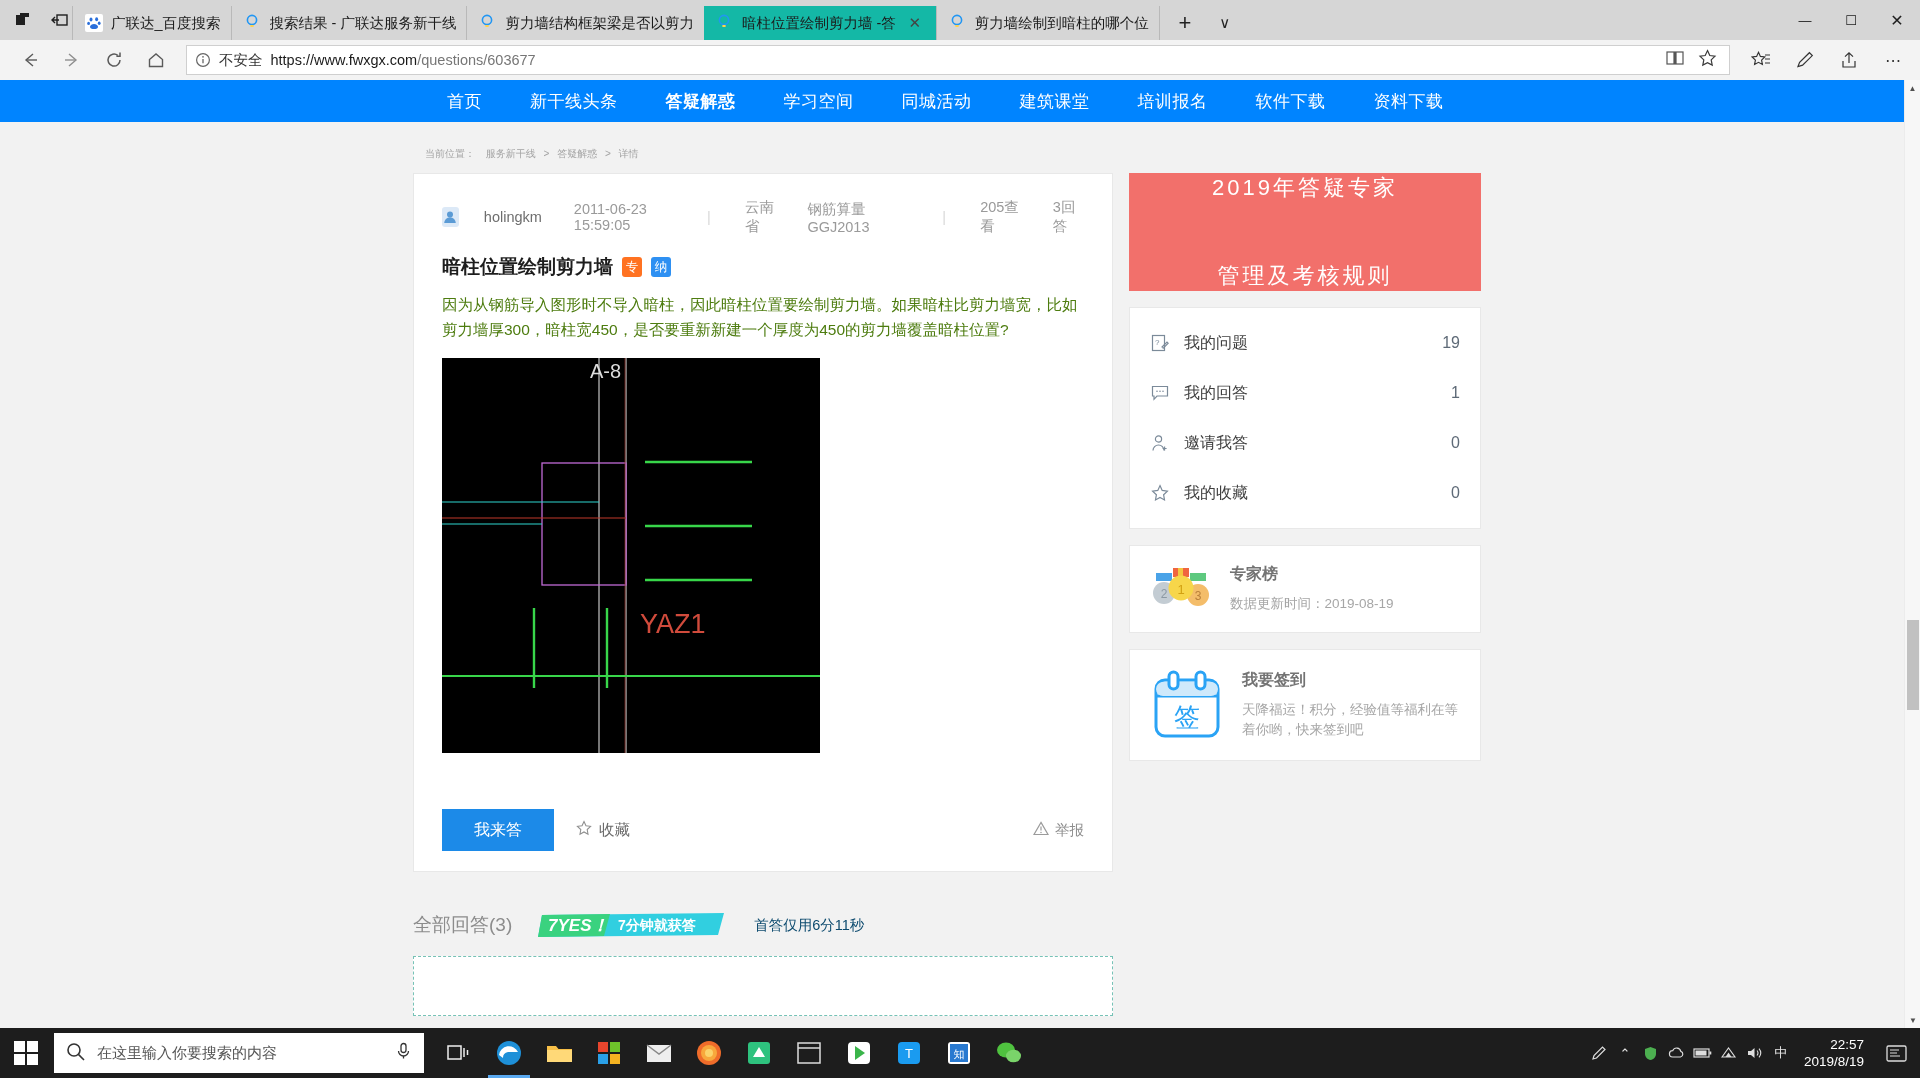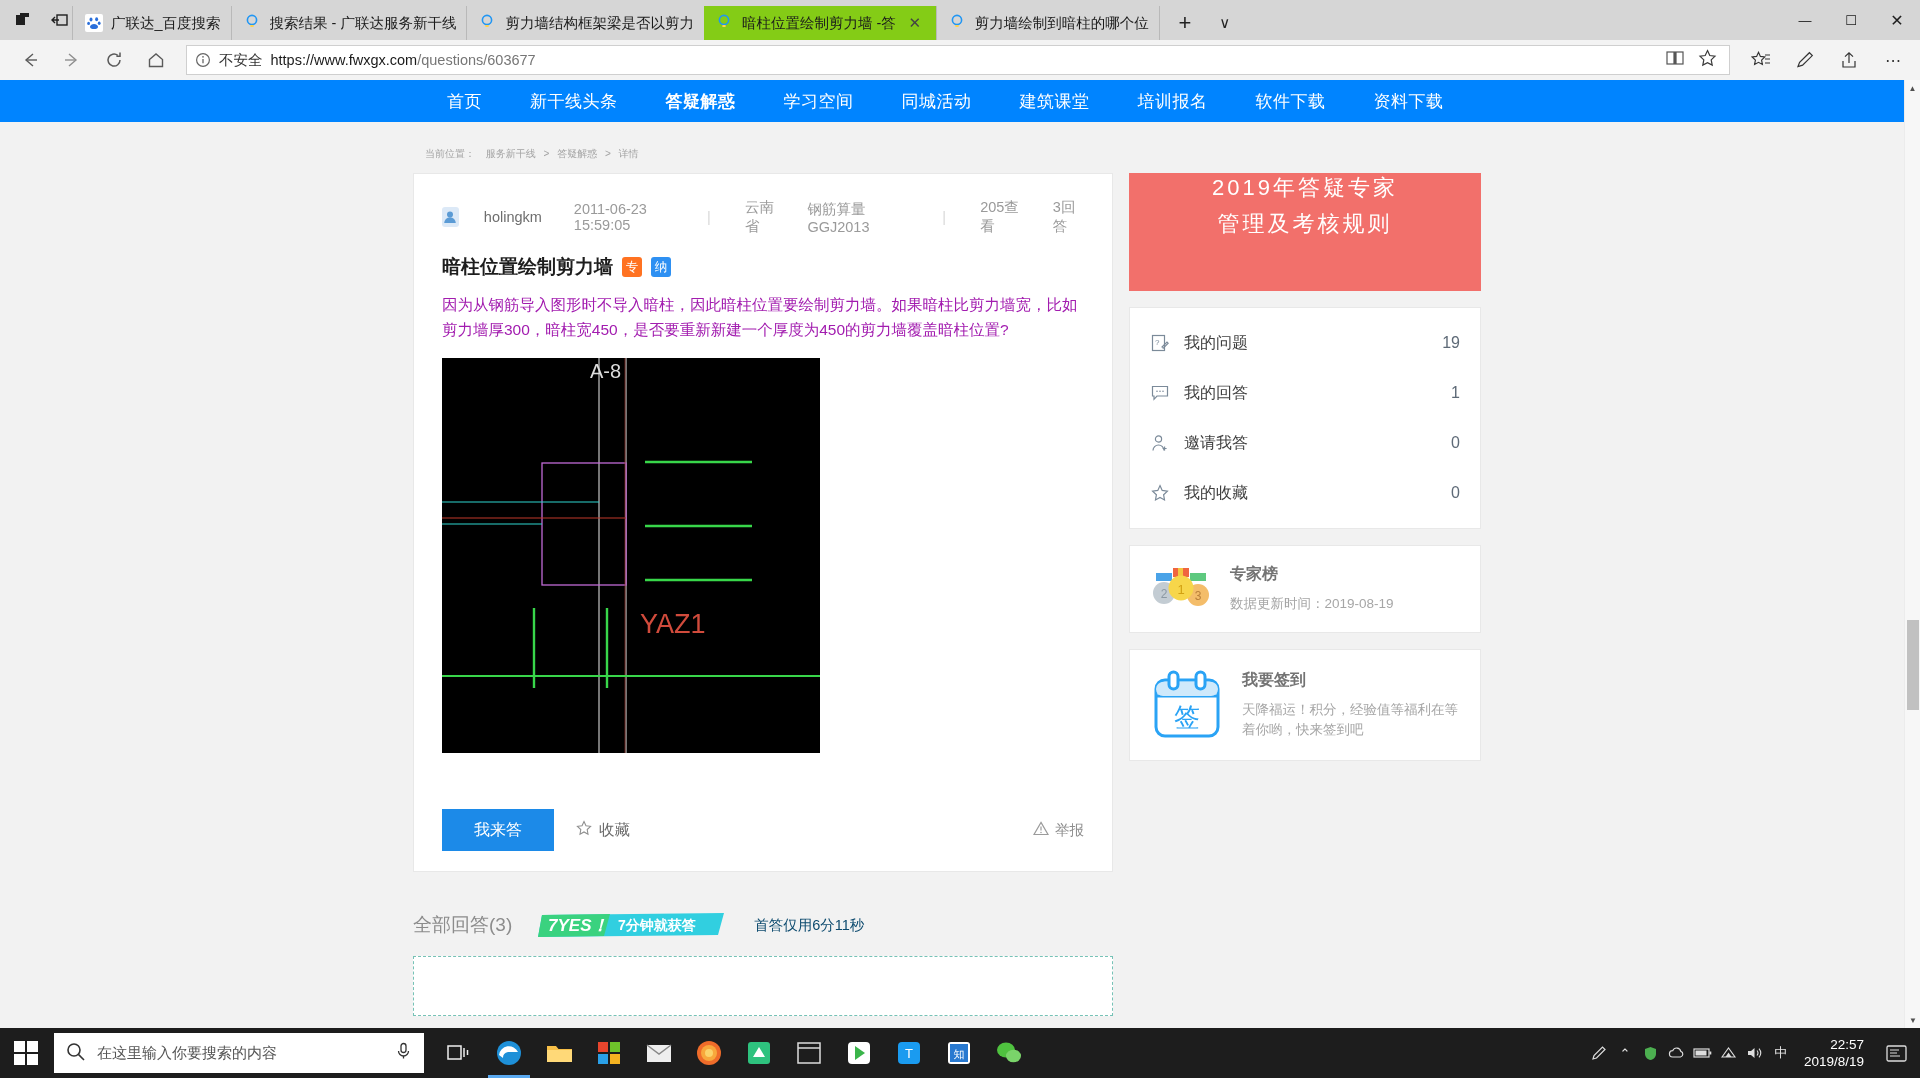--- a/index.html
+++ b/index.html
@@ -17,21 +17,21 @@
     padding-left: 6px; flex: 0 0 40px; position: relative;
   }
   .sys-btns { display:flex; align-items:center; height:40px; padding: 0 4px 0 8px; gap: 18px;}
   .sys-ico { width:18px; height:18px; display:flex; align-items:center; justify-content:center; color:#2b2b2b;}
   .tab {
     height: 34px; display: flex; align-items: center; gap: 8px;
     padding: 0 10px 0 12px; min-width: 120px; max-width: 240px;
     font-size: 15px; color: #1b1b1b; position: relative;
     background: transparent; border-left: 1px solid #b9b9b9;
   }
-  .tab.active { background: #84cc16; border-left: none; margin-top: 16px; }
+  .tab.active { background: #14b8a6; border-left: none; margin-top: 16px; }
   .tab .favicon { width: 18px; height: 18px; flex: 0 0 18px; position: relative; }
   .tab .tab-title {
     white-space: nowrap; overflow: hidden; text-overflow: clip;
     flex: 1 1 auto; font-size: 14.5px;
   }
   .tab .tab-close { width: 22px; flex: 0 0 22px; text-align:center; font-size: 15px; color:#444; }
   .newtab-group { display:flex; align-items:center; height:34px; gap: 6px; padding-left: 8px; border-left: 1px solid #b9b9b9;}
   .newtab { width: 34px; height: 34px; display:flex; align-items:center; justify-content:center; font-size: 22px; color:#222; font-weight: 300;}
   .tabcarets { width: 34px; height: 34px; display:flex; align-items:center; justify-content:center; font-size: 15px; color:#222;}
   .winbtns { position:absolute; right:0; top:0; height:40px; display:flex; }
@@ -88,42 +88,42 @@
   .meta .soft { margin-right: 18px;}
   .meta .views { margin-right: 12px;}
 
   .qtitle { margin-top: 18px; display:flex; align-items:center; gap: 9px; }
   .qtitle .t { font-size: 19px; font-weight: bold; color:#1d1d1d; }
   .badge { width: 20px; height: 20px; border-radius: 3px; color:#fff; font-size: 12.5px;
            display:flex; align-items:center; justify-content:center; font-weight: normal;}
   .badge.orange { background:#ff7221; }
   .badge.blue { background:#2e90f2; }
 
-  .qbody { margin-top: 12px; font-size: 15.5px; line-height: 25px; color: #a21caf; }
+  .qbody { margin-top: 12px; font-size: 15.5px; line-height: 25px; color: #4d7c0f; }
 
   .qimg { margin-top: 16px; width: 378px; height: 395px; background:#000; position: relative; overflow:hidden;}
   .qimg svg { display:block; }
 
   .qactions { margin-top: 56px; display:flex; align-items:center; }
   .btn-answer { width: 112px; height: 42px; background:#1c8ae8; color:#fff; font-size: 16px;
                 display:flex; align-items:center; justify-content:center; }
   .fav-link { display:flex; align-items:center; gap: 7px; margin-left: 22px; font-size: 15.5px; color:#6b6b6b;}
   .report { margin-left: auto; display:flex; align-items:center; gap: 6px; font-size: 14.5px; color:#8d8d8d;}
 
   .answers-head { width: 700px; margin-top: 40px; display:flex; align-items:center; gap: 26px; padding-left: 0;}
   .answers-title { font-size: 19px; color:#8c8c8c; }
   .yes-badge { height: 26px; display:flex; align-items:center; }
   .first-ans { font-size: 14.5px; color:#0c4a6e; }
 
   .answer-box { width:700px; margin-top: 18px; height: 60px; border: 1px dashed #76c2b6; background:#fff; }
 
   
   .side-col { width: 352px; display:flex; flex-direction: column; gap: 16px; padding-top: 0px; }
   .banner { height: 118px; background:#f2706b; display:flex; flex-direction:column;
-            align-items:center; justify-content:flex-start; gap: 6px; }
+            align-items:center; justify-content:space-between; gap: 6px; }
   .banner .line { color:#fff; font-size: 22px; letter-spacing: 3px; }
 
   .stats { padding: 10px 20px 10px 20px; }
   .stat-row { height: 50px; display:flex; align-items:center; gap: 14px; font-size: 16px; color:#3f3f3f;}
   .stat-row .sico { width: 20px; height:20px; display:flex; align-items:center; justify-content:center; color:#6b7b8c;}
   .stat-row .sval { margin-left:auto; color:#5e6a77; font-size: 16px;}
 
   .promo { padding: 18px 20px; display:flex; align-items:center; gap: 18px; }
   .promo .ptxt .ph { font-size: 16px; font-weight: bold; color:#737373; }
   .promo .ptxt .ps { font-size: 13.5px; color:#a6a6a6; margin-top: 9px; line-height: 20px;}

